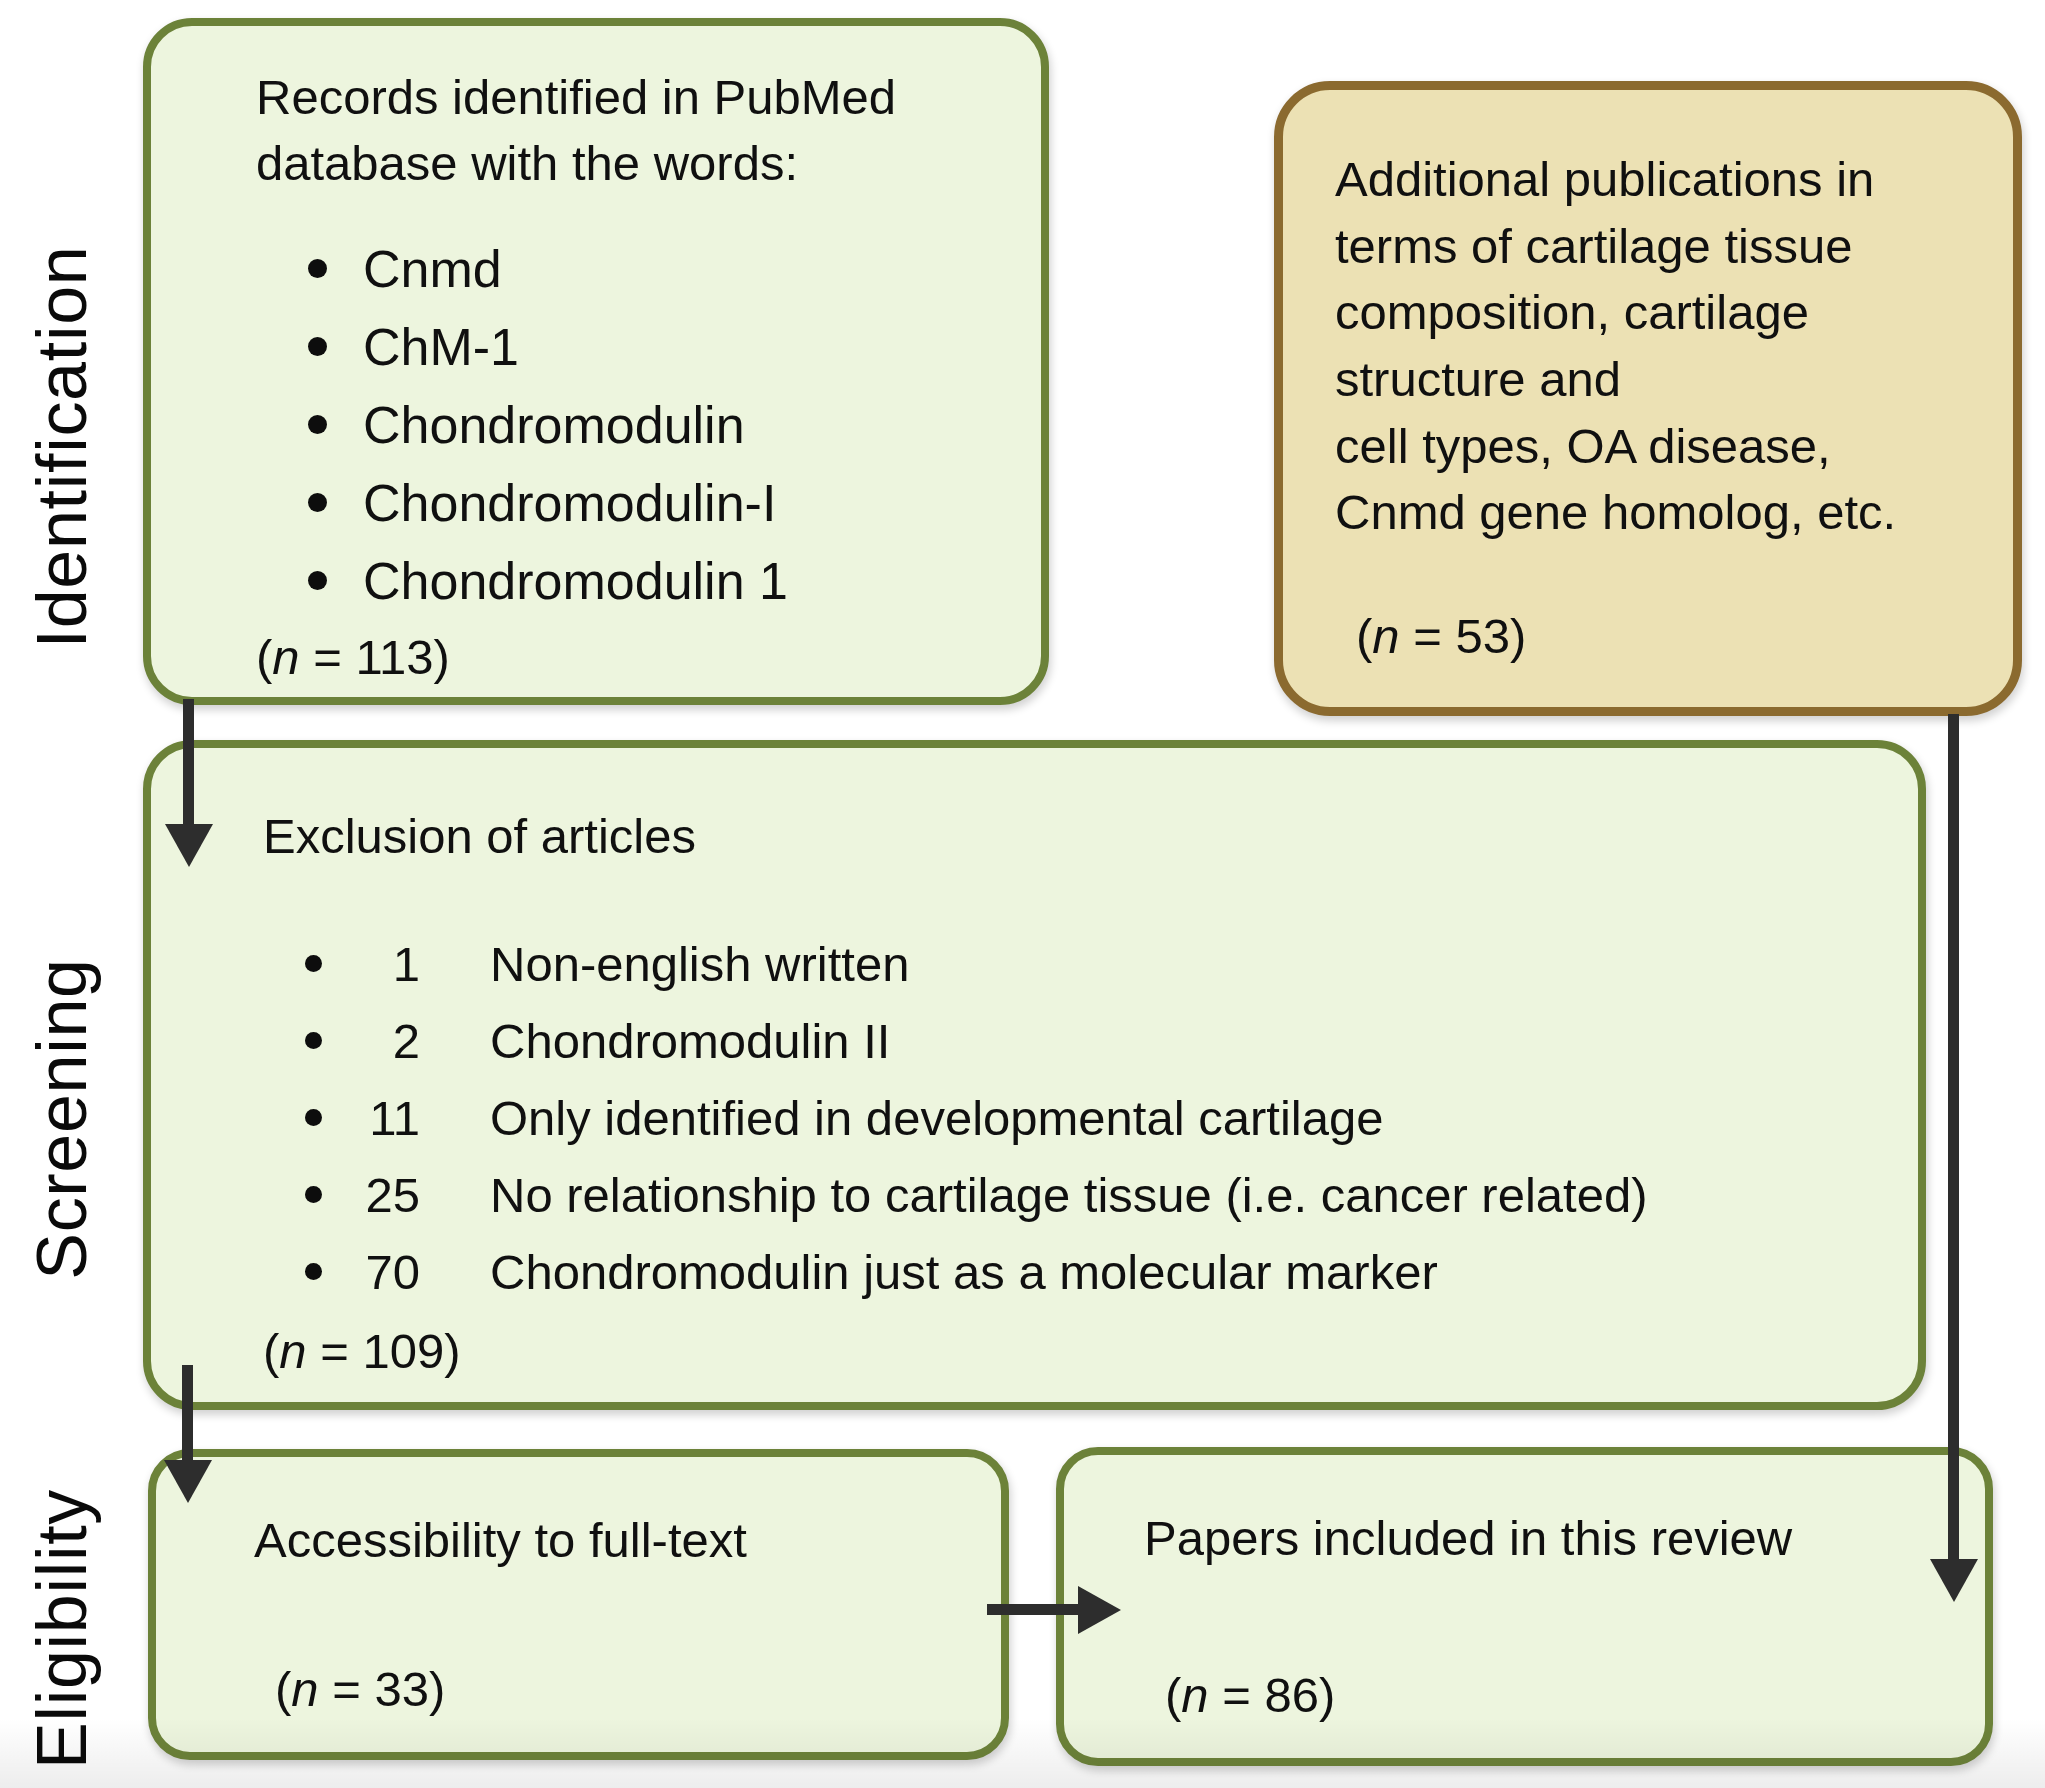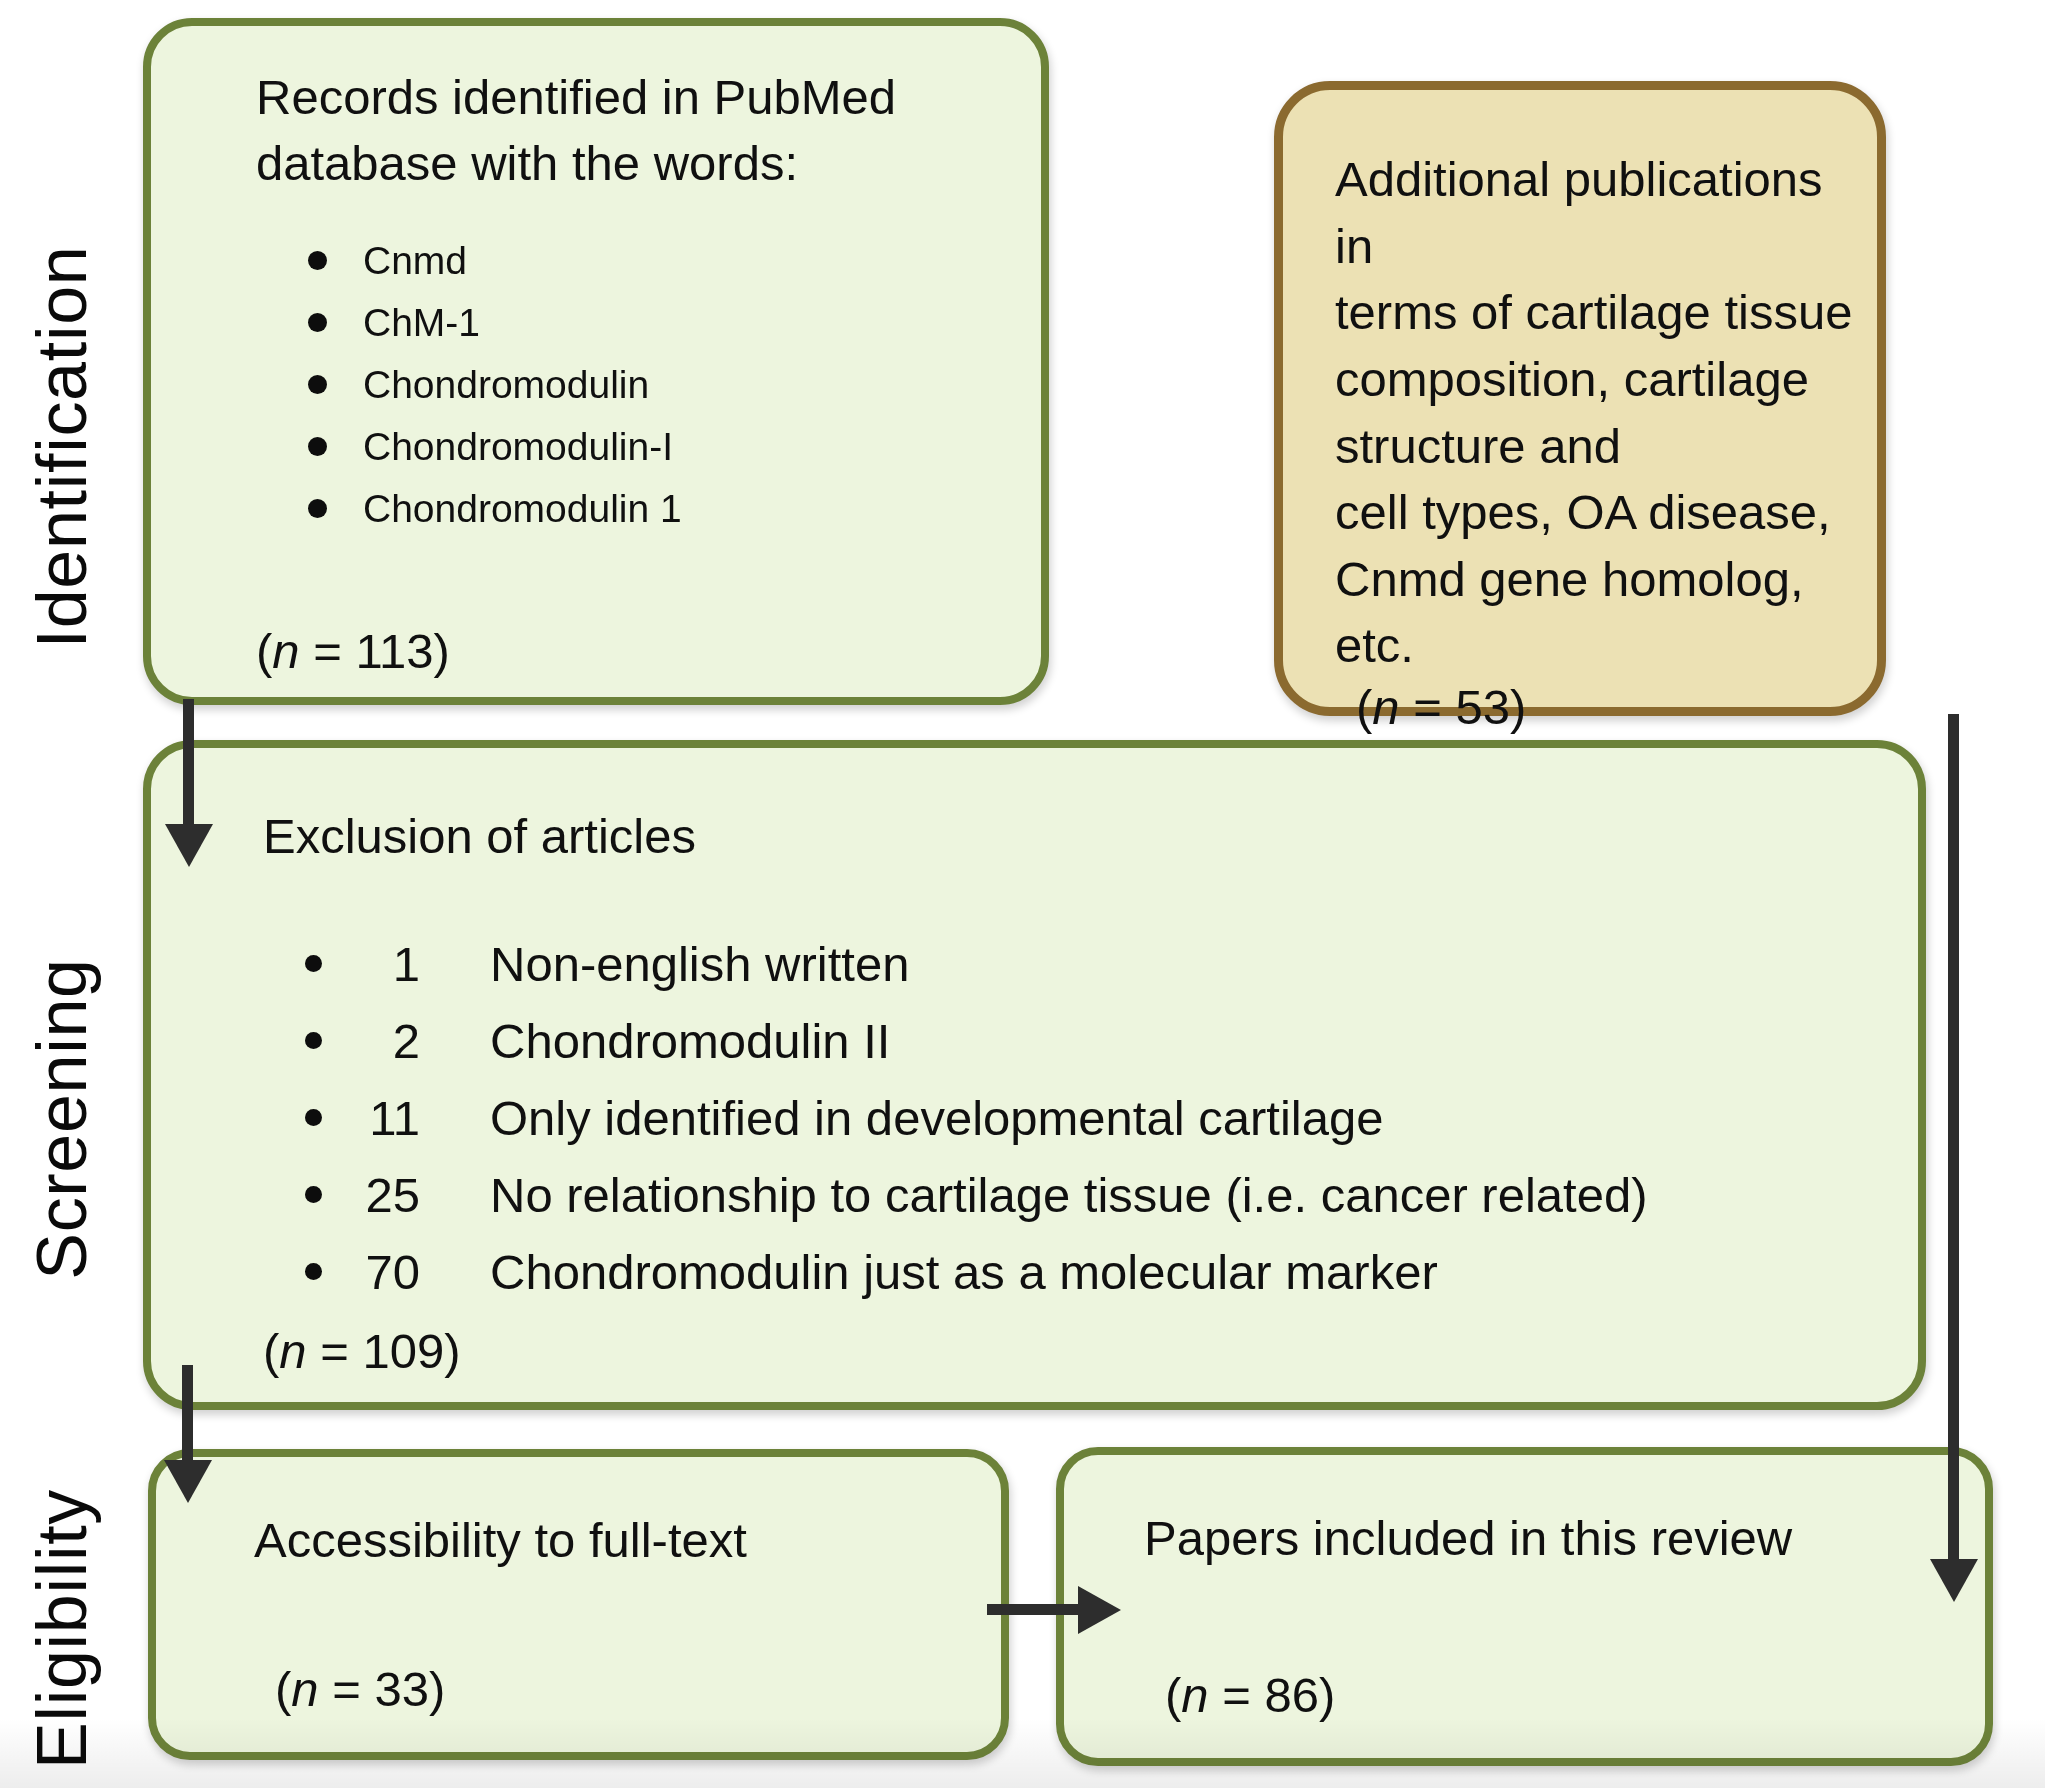--- a/index.html
+++ b/index.html
@@ -32,31 +32,31 @@
   }
   .box.green{
     background:#edf5de;
     border:8.4px solid #6c8239;
   }
   .box.tan{
     background:#ece1b4;
     border:9.8px solid #8b6a2f;
   }
   #box-records  {left:143px; top:17.5px;   width:906px;height:687px; border-radius:49px; padding:38px 35px 18px 105px;}
-  #box-additional{left:1274px;top:81px; width:612px;height:635px; border-radius:56px; padding:56px 19px 43px 52px;}
+  #box-additional{left:1274px;top:81px; width:748px;height:635px; border-radius:56px; padding:56px 19px 43px 52px;}
   #box-exclusion{left:143px; top:740px; width:1783px;height:670px; border-radius:49px; padding:55px 49px 23px 112px;}
   #box-fulltext {left:148px; top:1449px; width:861px;height:311px; border-radius:42px; padding:50px 28px 35px 98px;}
   #box-included {left:1056px;top:1447px; width:937px;height:319px; border-radius:42px; padding:50px 28px 35px 80px;}
 
   .box-title{font-size:49px;line-height:1.36;}
   .box-text-line{font-size:49px;line-height:1.36;}
 
   
   .bullet-list{margin-top:42px;margin-left:52px;}
-  .bullet-row{display:flex;align-items:center;margin-bottom:18px;font-size:39px;}
+  .bullet-row{display:flex;align-items:center;margin-bottom:18px;font-size:52px;}
   .dot{
     flex:0 0 auto;
     width:19px;height:19px;border-radius:50%;
     background:#0d0d0d;margin-right:36px;
   }
   
   .excl-list{margin-top:66px;margin-left:42px;}
   .excl-row{display:flex;align-items:center;margin-bottom:21px;font-size:49px;}
   .excl-row .dot{width:17px;height:17px;margin-right:21px;}
   .excl-num{flex:0 0 77px;text-align:right;margin-right:70px;}

